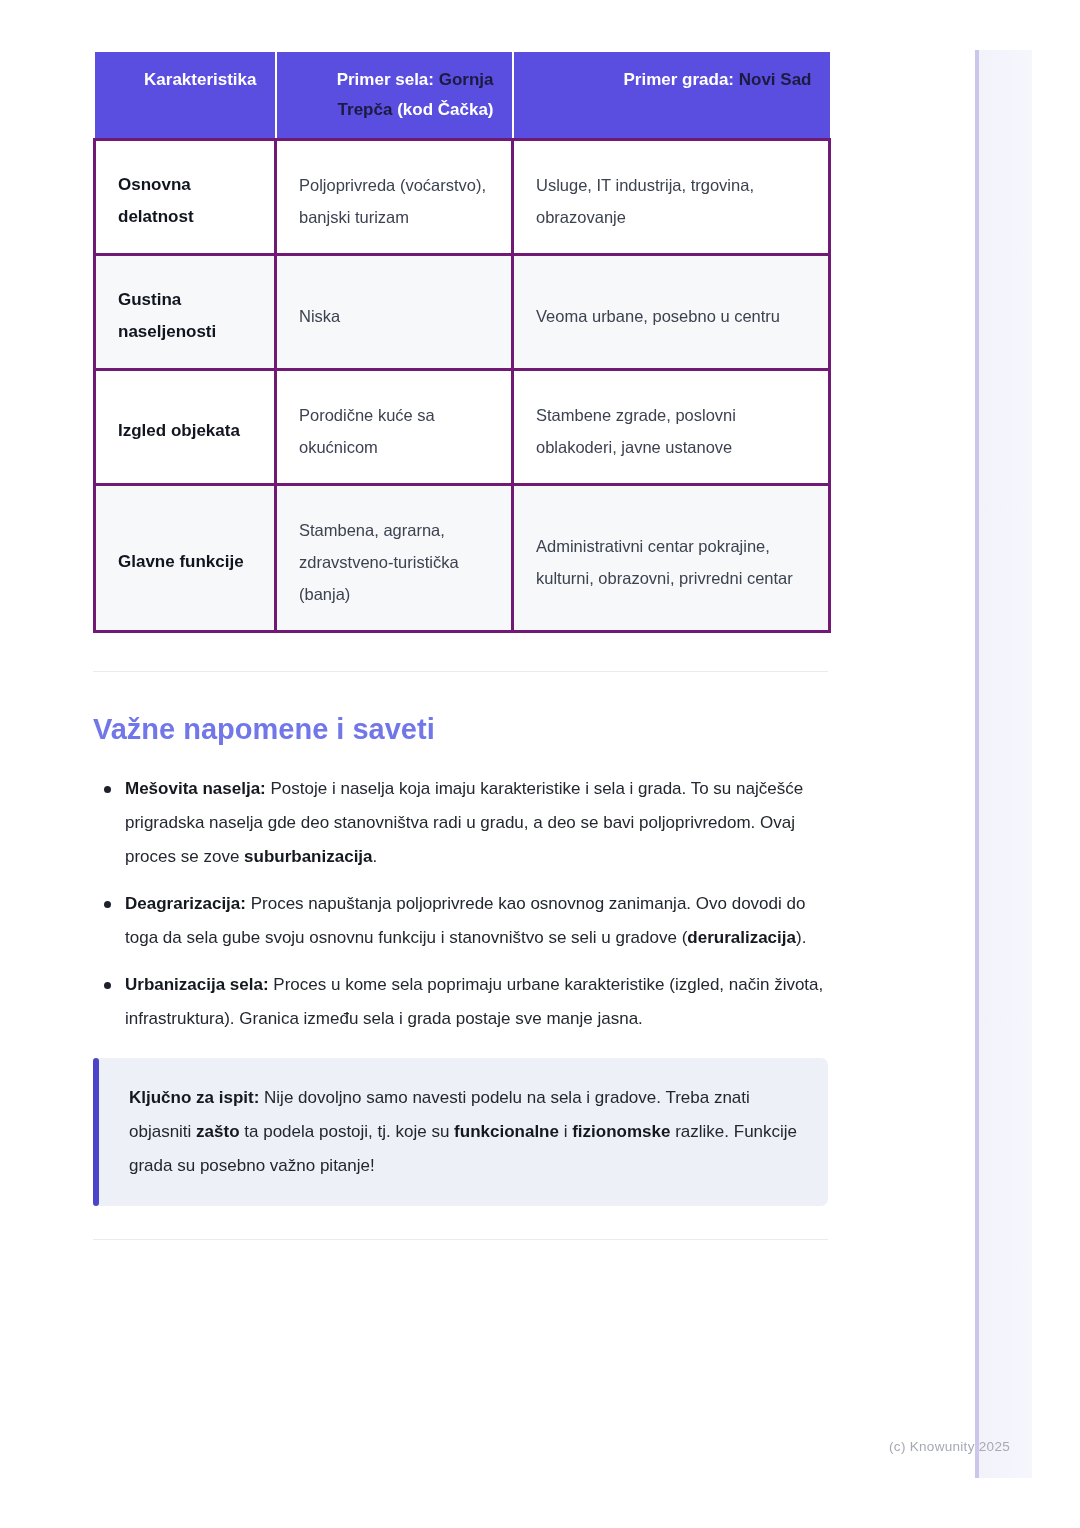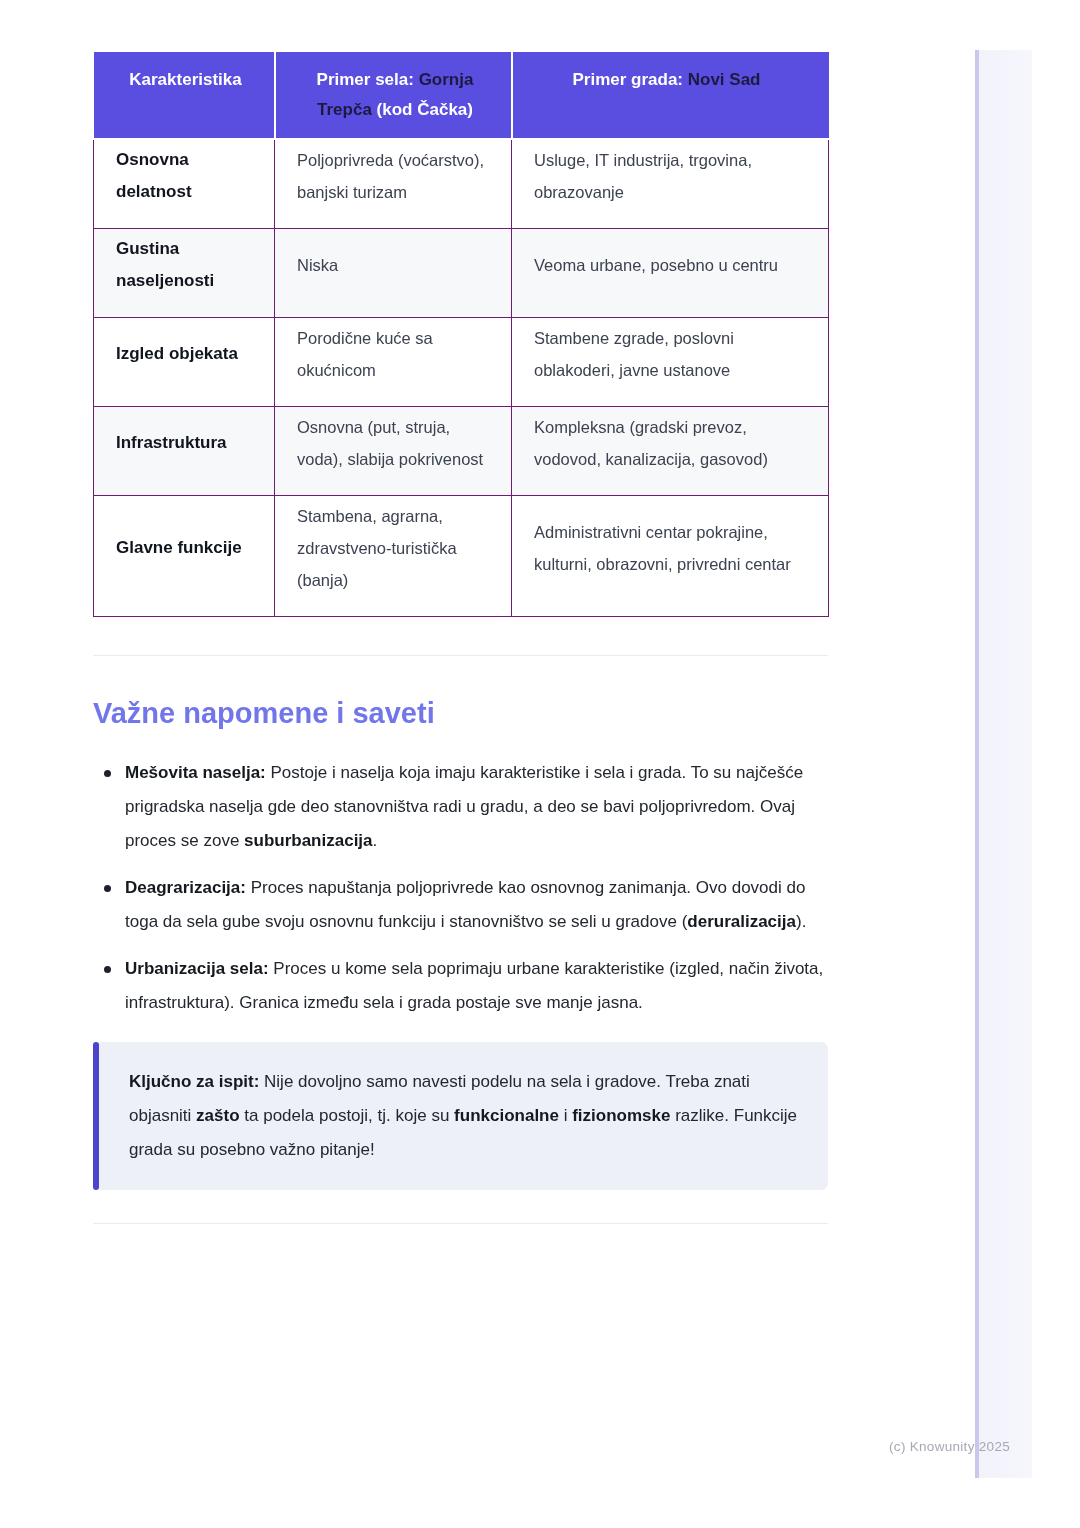--- a/index.html
+++ b/index.html
@@ -9,31 +9,31 @@
     -webkit-font-smoothing:antialiased;
   }
   .content{margin-left:93px;width:735px;padding-top:52px;}
 
   
   table.compare{
     width:735px;border-collapse:collapse;table-layout:fixed;
   }
   table.compare th{
     background:#5a4ee0;color:#ffffff;font-weight:700;font-size:17px;
-    line-height:30px;text-align:center;vertical-align:top;
+    line-height:30px;text-align:right;vertical-align:top;
     padding:13px 18px 13px 22px;
     border:2px solid #ffffff;border-top:none;
   }
   table.compare th:first-child{border-left:none;}
   table.compare th:last-child{border-right:none;padding-left:10px;}
   table.compare th .hl{color:#1d1a3f;}
   table.compare td{
-    border:1px solid #701a75;
+    border:3px solid #701a75;
     font-size:16.5px;line-height:32px;color:#3c4250;
-    padding:4px 20px 20px 22px;vertical-align:middle;
+    padding:28px 20px 20px 22px;vertical-align:middle;
     background:#ffffff;
   }
   table.compare tbody tr:nth-child(even) td{background:#f7f8fa;}
   table.compare td.rowlabel{font-weight:700;color:#10151f;font-size:17px;}
 
   
   .divider{border:0;border-top:1px solid #ebebee;margin:38px 0 0;}
   .divider.second{margin-top:33px;}
 
   
@@ -109,25 +109,20 @@
         <td class="rowlabel">Gustina naseljenosti</td>
         <td>Niska</td>
         <td>Veoma urbane, posebno u centru</td>
       </tr>
       <tr>
         <td class="rowlabel">Izgled objekata</td>
         <td>Porodične kuće sa okućnicom</td>
         <td>Stambene zgrade, poslovni oblakoderi, javne ustanove</td>
       </tr>
       <tr>
-        <td class="rowlabel">Infrastruktura</td>
-        <td>Osnovna (put, struja, voda), slabija pokrivenost</td>
-        <td>Kompleksna (gradski prevoz, vodovod, kanalizacija, gasovod)</td>
-      </tr>
-      <tr>
         <td class="rowlabel">Glavne funkcije</td>
         <td>Stambena, agrarna, zdravstveno-turistička (banja)</td>
         <td>Administrativni centar pokrajine, kulturni, obrazovni, privredni centar</td>
       </tr>
     </tbody>
   </table>
 
   <hr class="divider">
 
   <h2 class="section-title">Važne napomene i saveti</h2>

